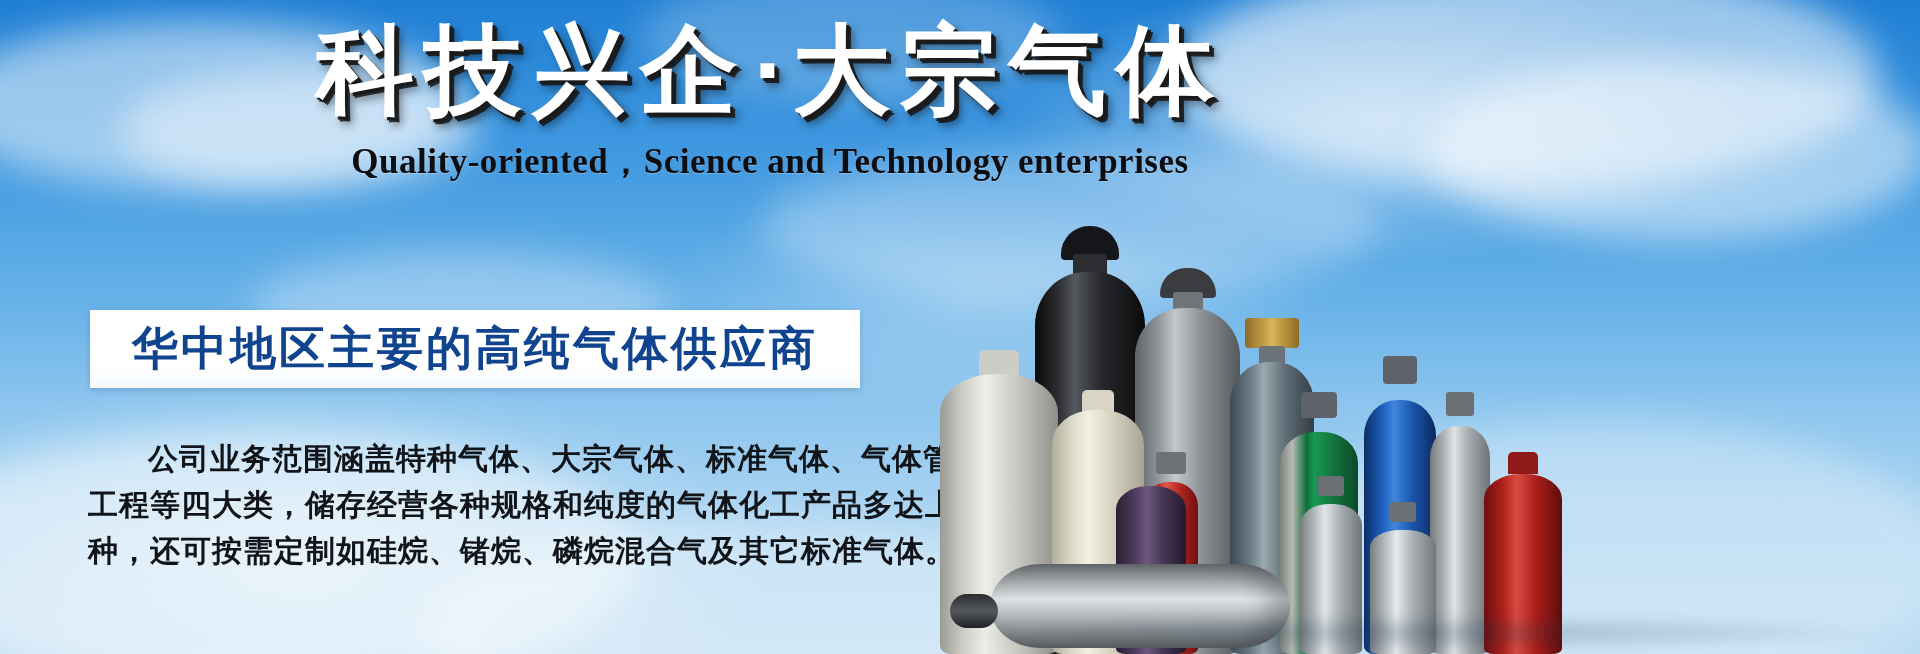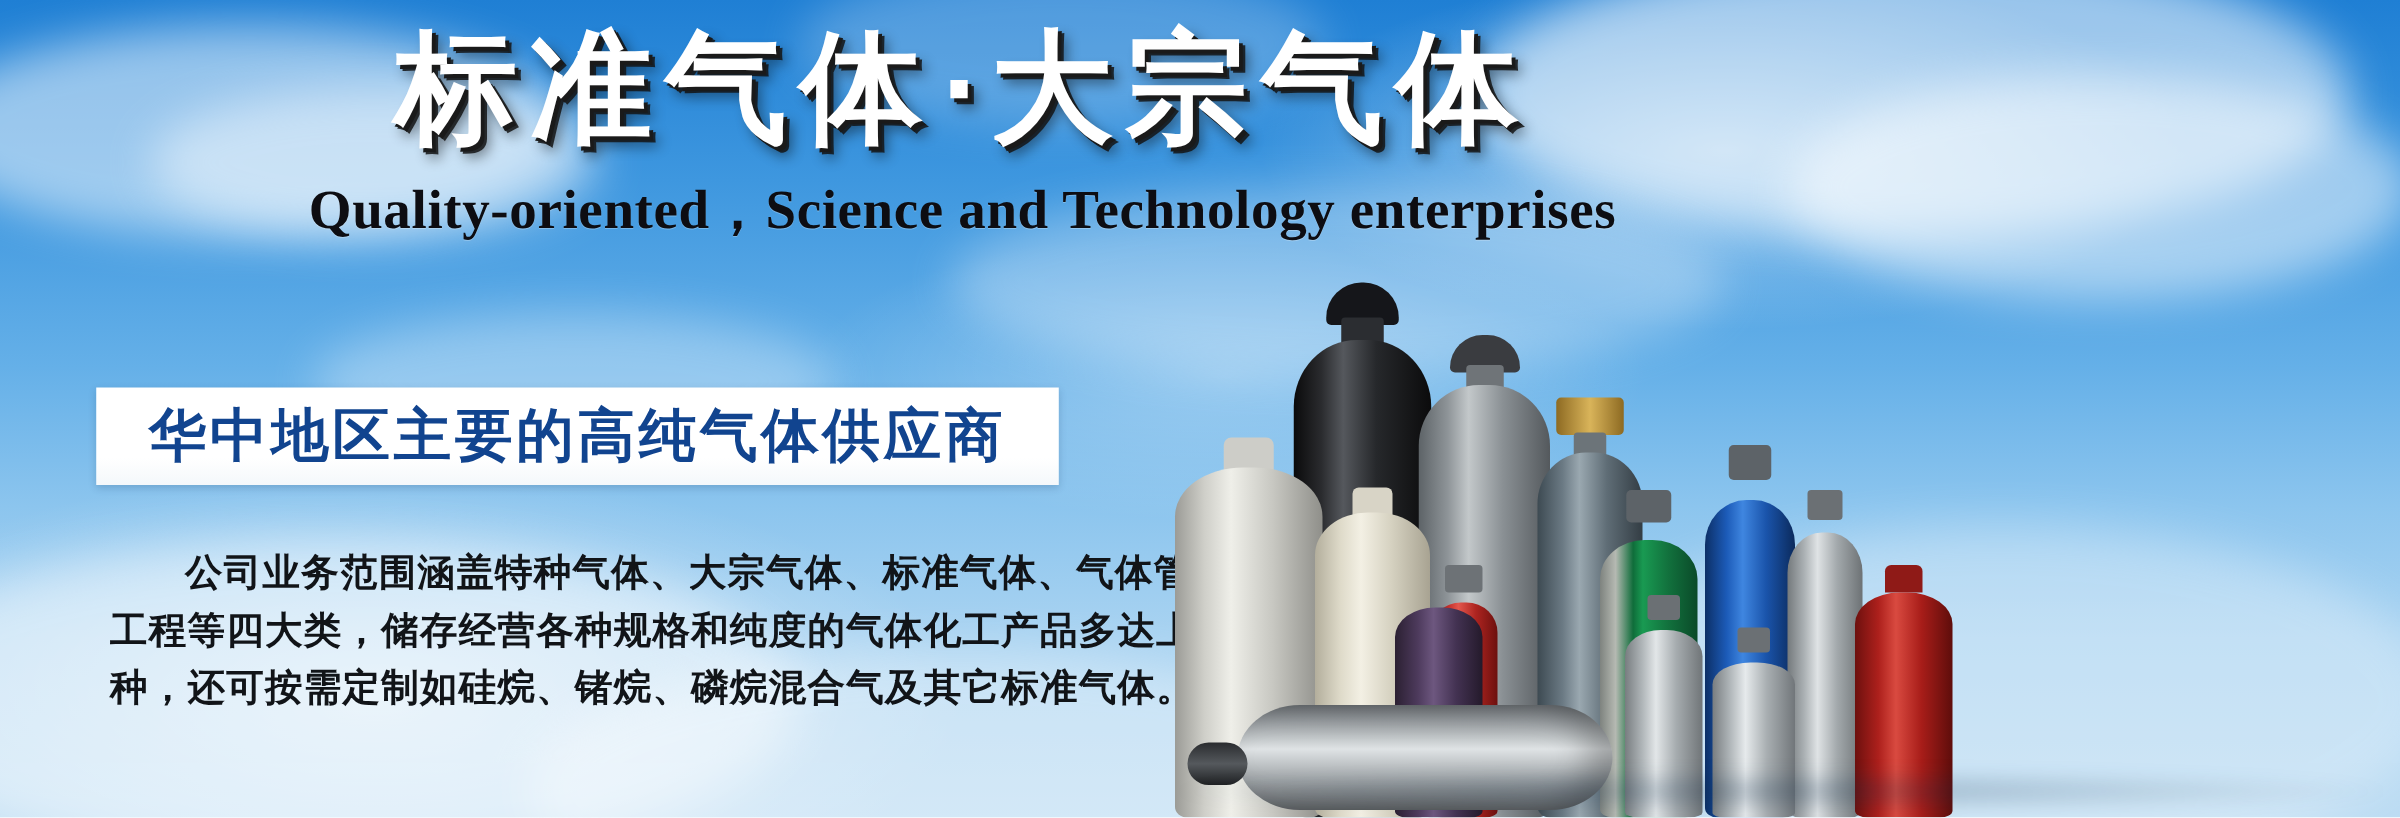--- a/index.html
+++ b/index.html
@@ -45,31 +45,31 @@
       7px 8px 10px rgba(0,0,0,.45);
     white-space:nowrap;
   }
   .headline .dot{letter-spacing:0;padding:0 6px;}
 
   .subhead-wrap{position:absolute;left:0;top:138px;width:1540px;text-align:center;}
   .subhead{
     display:inline-block;
     font-family:"Liberation Serif","DejaVu Serif",serif;
     font-weight:700;
-    font-size:44px;
+    font-size:35px;
     letter-spacing:.5px;
     color:#0d0d12;
     white-space:nowrap;
     text-shadow:0 1px 0 rgba(255,255,255,.25);
     text-align:center;
   }
 
   
   .slogan-box{
-    position:absolute;left:77px;top:310px;width:770px;height:78px;
+    position:absolute;left:90px;top:310px;width:770px;height:78px;
     background:linear-gradient(180deg,#ffffff 0%,#ffffff 72%,#f4f8fb 100%);
     box-shadow:0 2px 6px rgba(0,40,80,.18);
     display:flex;align-items:center;justify-content:center;
   }
   .slogan-text{
     font-family:"Liberation Sans","DejaVu Sans",sans-serif;
     font-weight:700;
     font-size:46px;
     letter-spacing:3px;
     color:#11448f;
@@ -115,21 +115,21 @@
   <div class="cloud c3"></div>
   <div class="cloud c4"></div>
   <div class="cloud c5"></div>
   <div class="cloud c6"></div>
   <div class="cloud c7"></div>
   <div class="cloud c8"></div>
   <div class="cloud c9"></div>
   <div class="cloud c10"></div>
 
   <div class="headline-wrap">
-    <div class="headline"><span>标准气体</span><span class="dot">·</span><span>大宗气体</span></div>
+    <div class="headline"><span>科技兴企</span><span class="dot">·</span><span>大宗气体</span></div>
   </div>
 
   <div class="subhead-wrap">
     <div class="subhead">Quality-oriented，Science and Technology enterprises</div>
   </div>
 
   <div class="slogan-box">
     <span class="slogan-text">华中地区主要的高纯气体供应商</span>
   </div>
 

